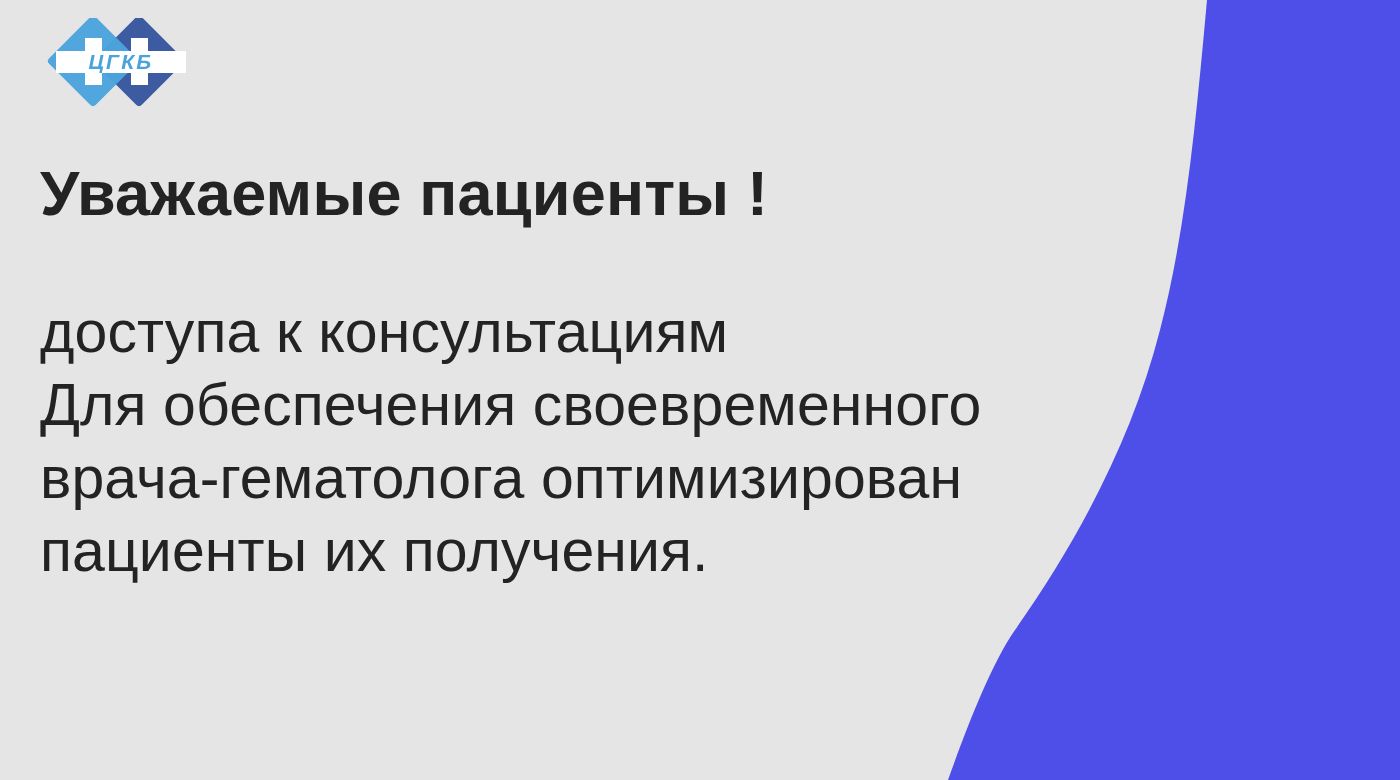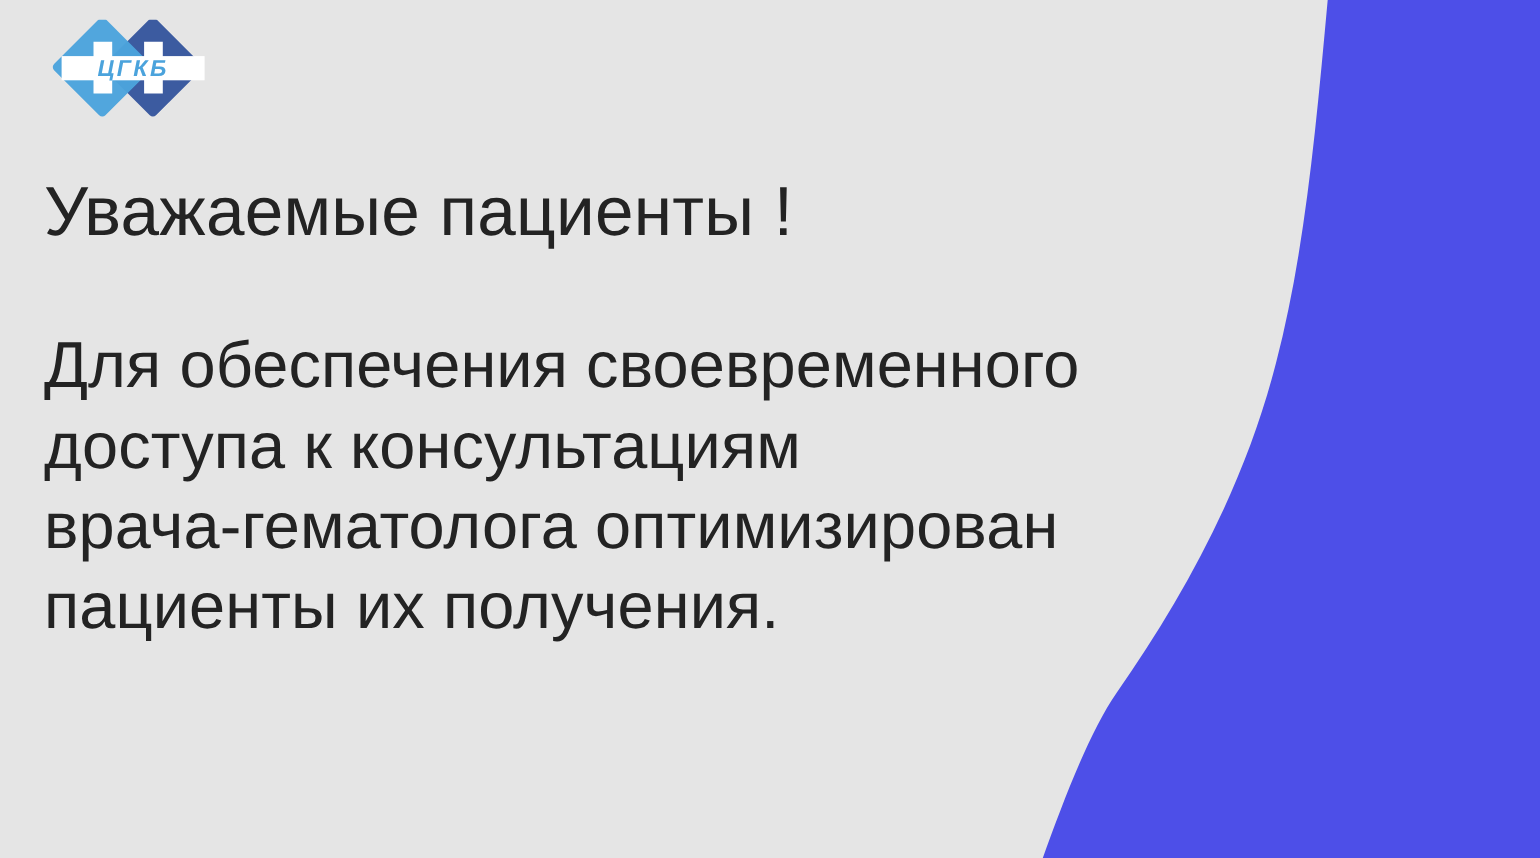--- a/index.html
+++ b/index.html
@@ -44,21 +44,21 @@
   
   #text-block {
     position: absolute;
     left: 40px;
     top: 160px;
     width: 1010px;
   }
 
   #headline {
     font-size: 63px;
-    font-weight: 400;
+    font-weight: 700;
     color: #232323;
     letter-spacing: 0.2px;
     line-height: 1.05;
     margin: 0;
     white-space: nowrap;
   }
 
   #body-copy {
     margin: 0;
     padding-top: 70px;
@@ -102,20 +102,20 @@
       <path d="M 49 20 L 66 20 L 66 35 L 81 35 L 81 52 L 66 52 L 66 67 L 49 67 L 49 52 L 34 52 L 34 35 L 49 35 Z" fill="#FFFFFF"></path>
     </g>
 
     <rect x="20" y="33" width="130" height="22" fill="#FFFFFF"></rect>
     <text id="logo-text" x="85" y="51" text-anchor="middle" font-family="Liberation Sans, DejaVu Sans, sans-serif" font-size="21" font-weight="bold" font-style="italic" letter-spacing="2.2" fill="#4BA3DC">ЦГКБ</text>
   </svg>
 
   <div id="text-block">
     <h1 id="headline">Уважаемые пациенты !</h1>
     <div id="body-copy">
+      <span class="body-line">доступа к консультациям</span>
       <span class="body-line">Для обеспечения своевременного</span>
-      <span class="body-line">доступа к консультациям</span>
       <span class="body-line">врача-гематолога оптимизирован</span>
       <span class="body-line">пациенты их получения.</span>
     </div>
   </div>
 
 </div>
 
 </body></html>

